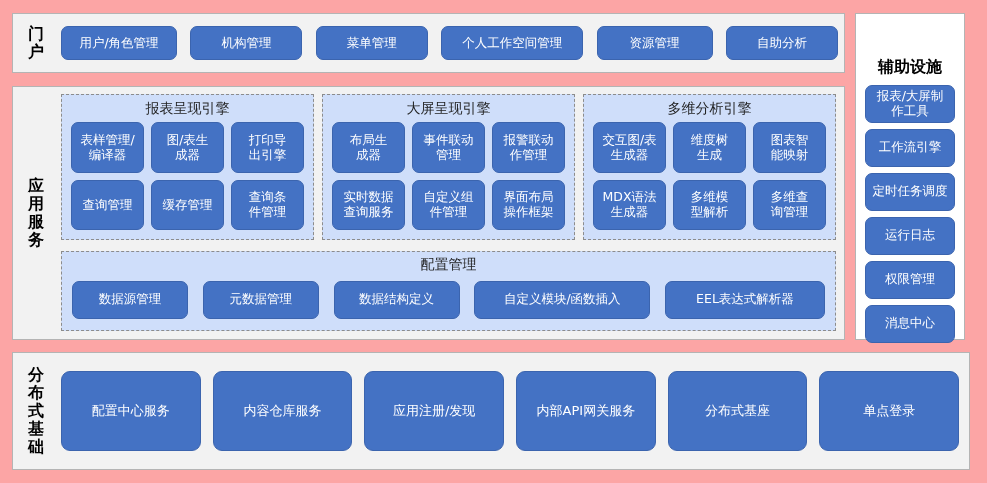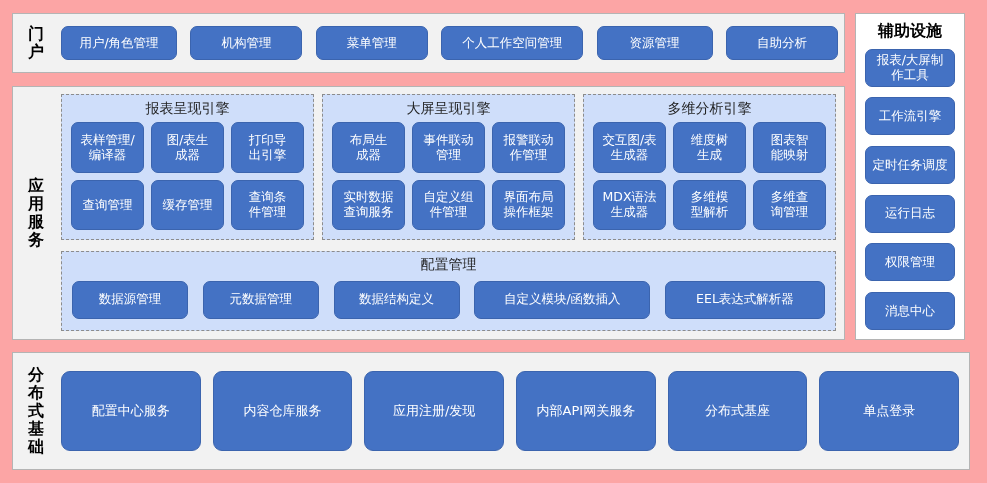--- a/index.html
+++ b/index.html
@@ -207,20 +207,21 @@
     flex-direction: column;
     align-items: center;
     padding: 8px 9px 9px 9px;
   }
   #aux-panel .aux-title {
     font-size: 16px;
     font-weight: bold;
     color: #000000;
     margin-bottom: 9px;
     line-height: 1.1;
+    margin-top: 36px;
   }
   #aux-panel .aux-list {
     flex: 1 1 auto;
     width: 100%;
     display: flex;
     flex-direction: column;
     justify-content: space-between;
     gap: 6px;
   }
   #aux-panel .btn {

